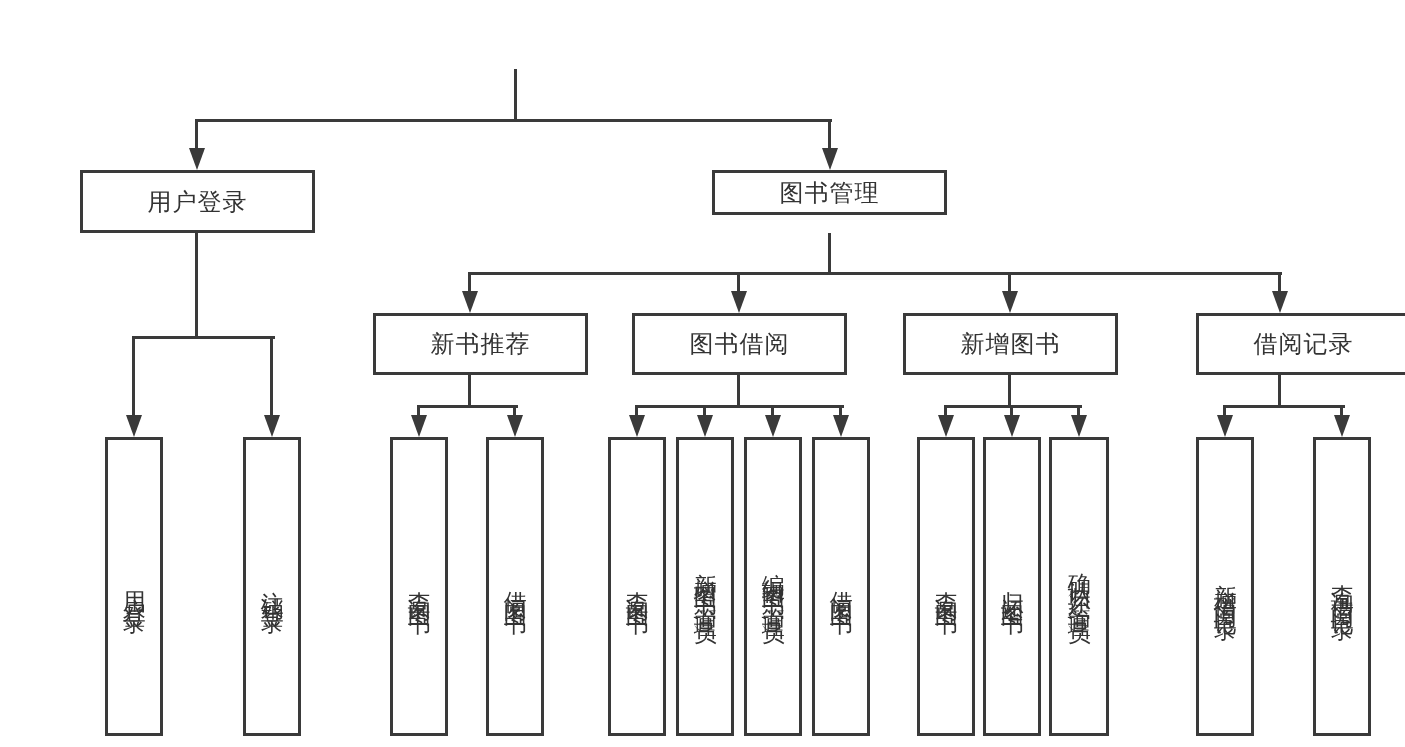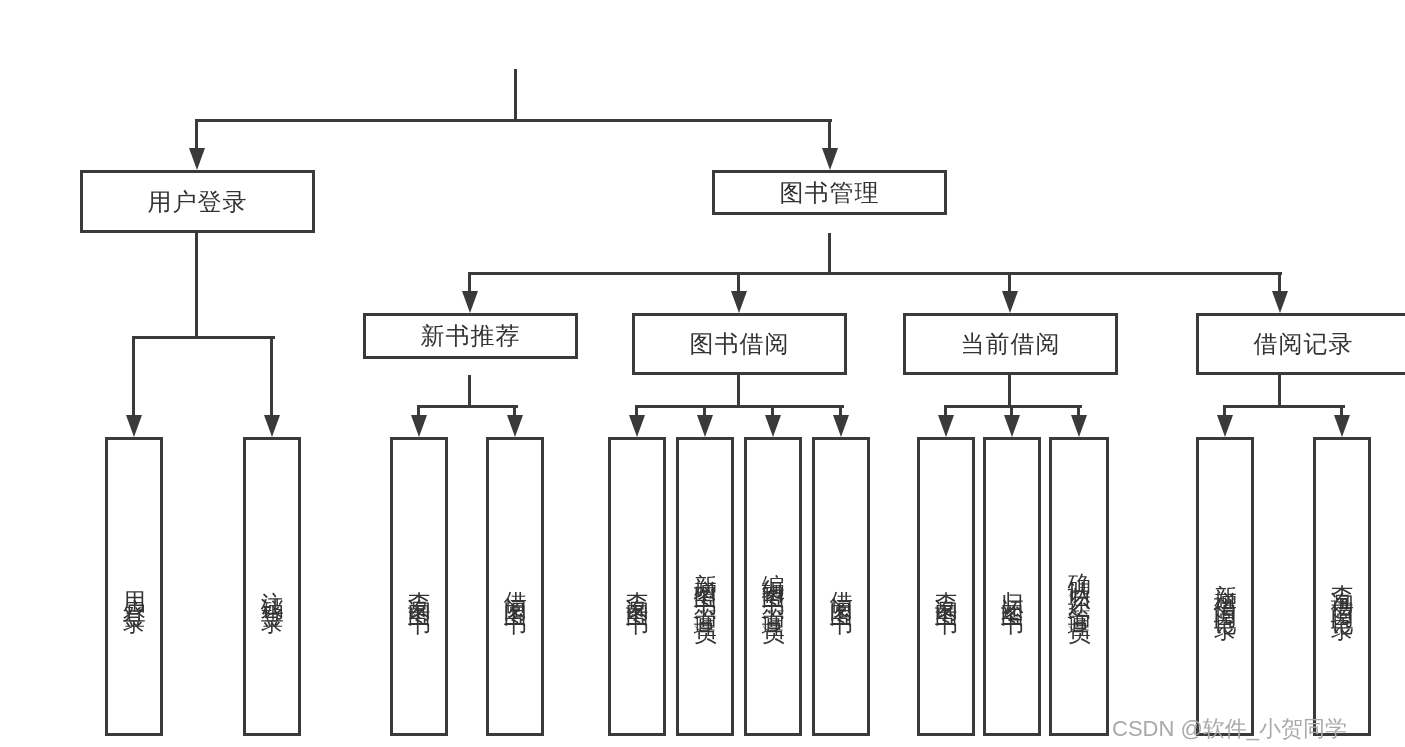--- a/index.html
+++ b/index.html
@@ -28,21 +28,21 @@
     font-size:23px;
     letter-spacing:7px;
     top:437px;width:58px;height:299px;
     line-height:1.1;
   }
 
   
   .b-root{left:12px;top:13px;width:1010px;height:56px;}
   .b-userlogin{left:80px;top:170px;width:235px;height:63px;}
   .b-bookmgmt{left:712px;top:170px;width:235px;height:45px;}
-  .b-l3-0{left:363px;top:313px;width:215px;height:46px;justify-content:center;}
+  .b-l3-0{left:373px;top:313px;width:215px;height:62px;justify-content:center;}
   .b-l3-1{left:632px;top:313px;width:215px;height:62px;align-items:center;}
   .b-l3-2{left:903px;top:313px;width:215px;height:62px;}
   .b-l3-3{left:1196px;top:313px;width:215px;height:62px;}
 
   .b-g1-0{left:105px;}
   .b-g1-1{left:243px;}
   .b-g2-0{left:390px;}
   .b-g2-1{left:486px;}
   .b-g3-0{left:608px;}
   .b-g3-1{left:676px;}
@@ -111,21 +111,21 @@
   <div class="vl" style="left:1278px;top:272px;height:19px;"></div>
   <div class="tri" style="left:1272px;top:291px;"></div>
 
   <div class="box b-l3-0">
     <span>新书推荐</span>
   </div>
   <div class="box b-l3-1">
     <span>图书借阅</span>
   </div>
   <div class="box b-l3-2">
-    <span>当前借阅</span>
+    <span>新增图书</span>
   </div>
   <div class="box b-l3-3">
     <span>借阅记录</span>
   </div>
 
   <div class="vl" style="left:468px;top:375px;height:33px;"></div>
   <div class="hl" style="left:417px;top:405px;width:101px;"></div>
   <div class="vl" style="left:417px;top:405px;height:10px;"></div>
   <div class="tri" style="left:411px;top:415px;"></div>
   <div class="vl" style="left:513px;top:405px;height:10px;"></div>
@@ -195,15 +195,14 @@
     <span>确认归还（管理员）</span>
   </div>
 
   <div class="box vbox b-g5-0">
     <span>新增借阅记录</span>
   </div>
   <div class="box vbox b-g5-1">
     <span>查询借阅记录</span>
   </div>
 
-  <div class="watermark">CSDN @软件_小贺同学</div>
 
 </div>
 
 </body></html>

